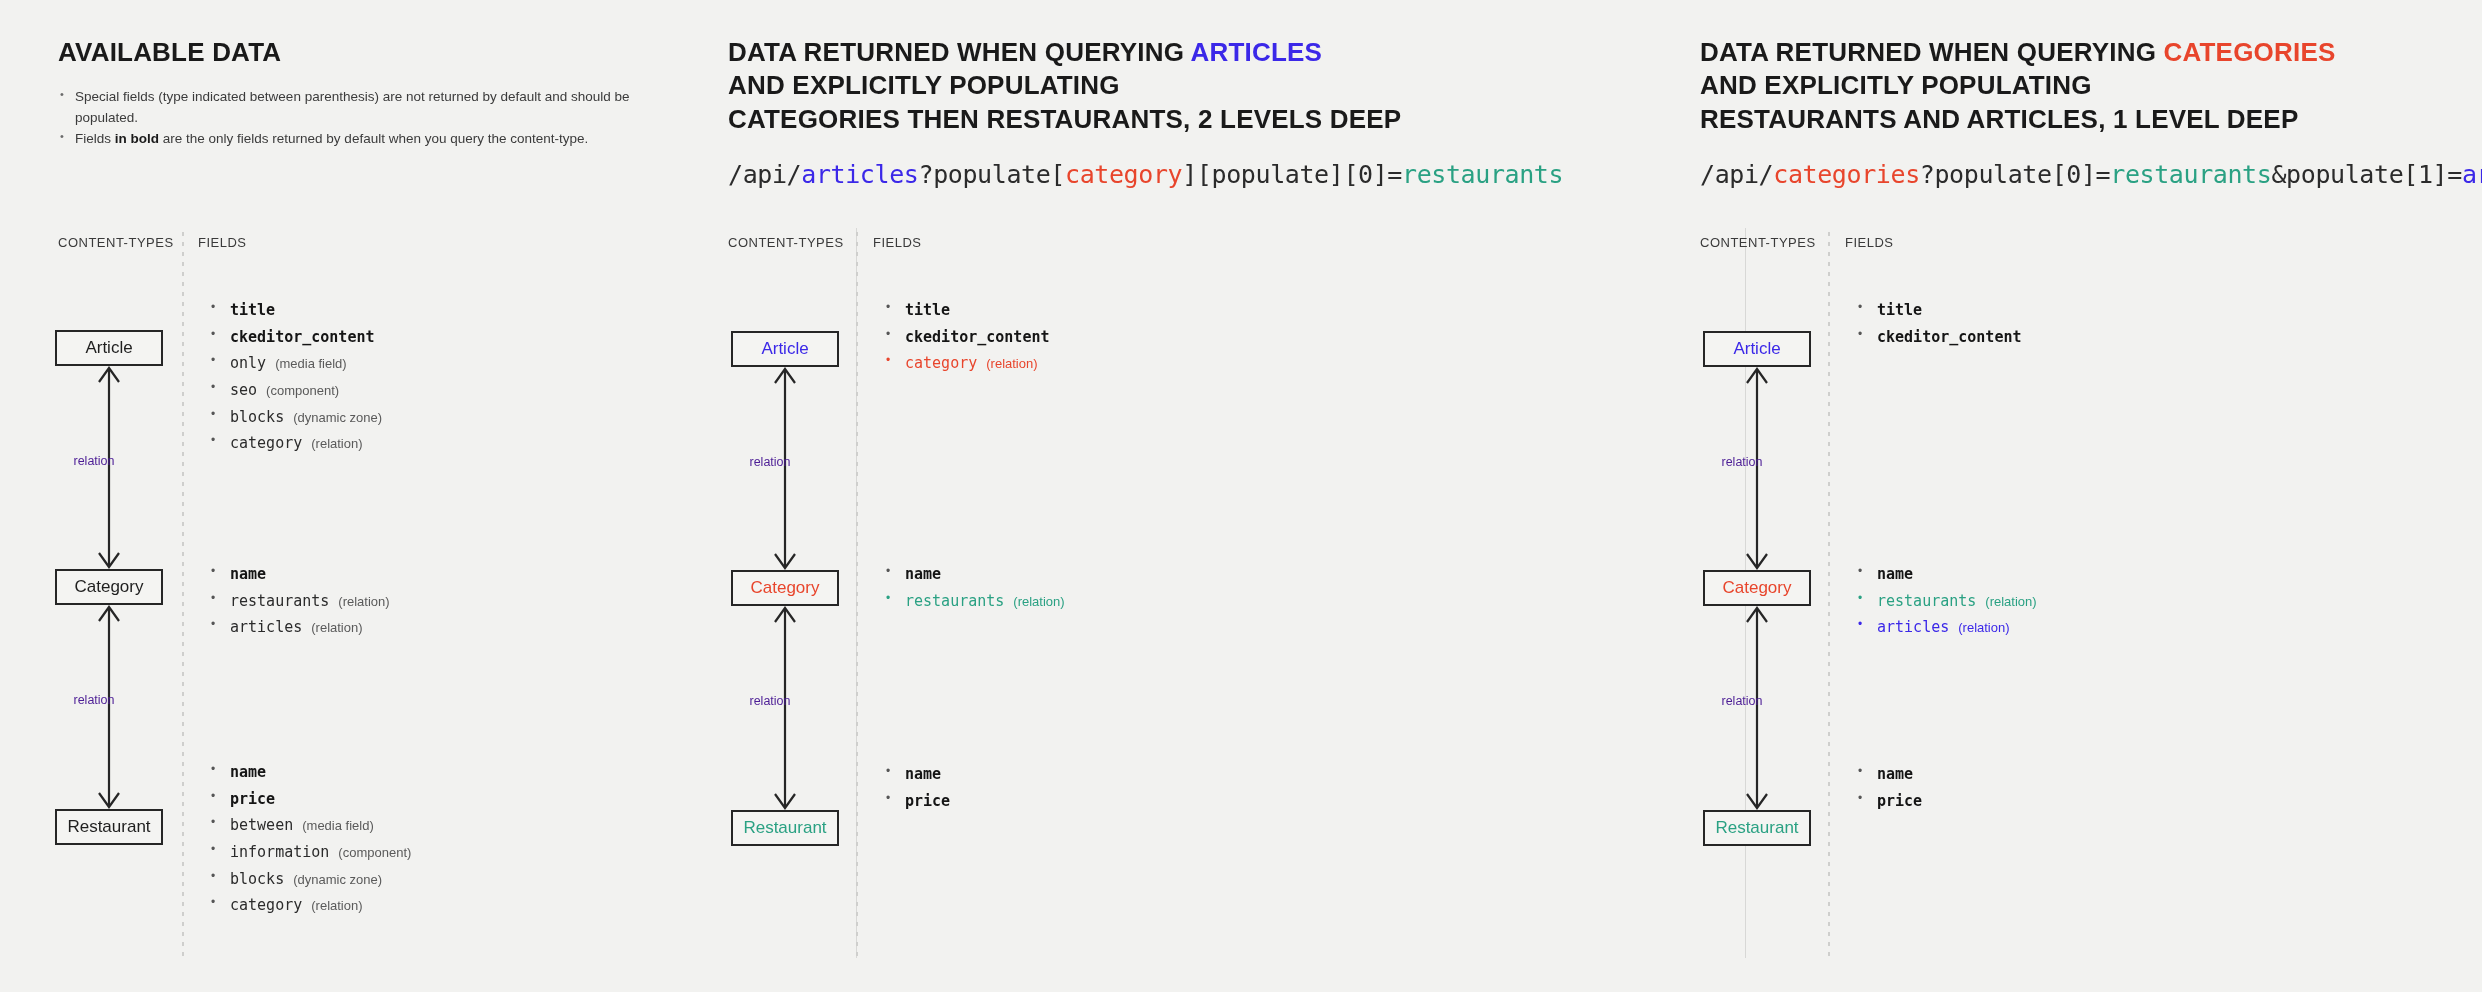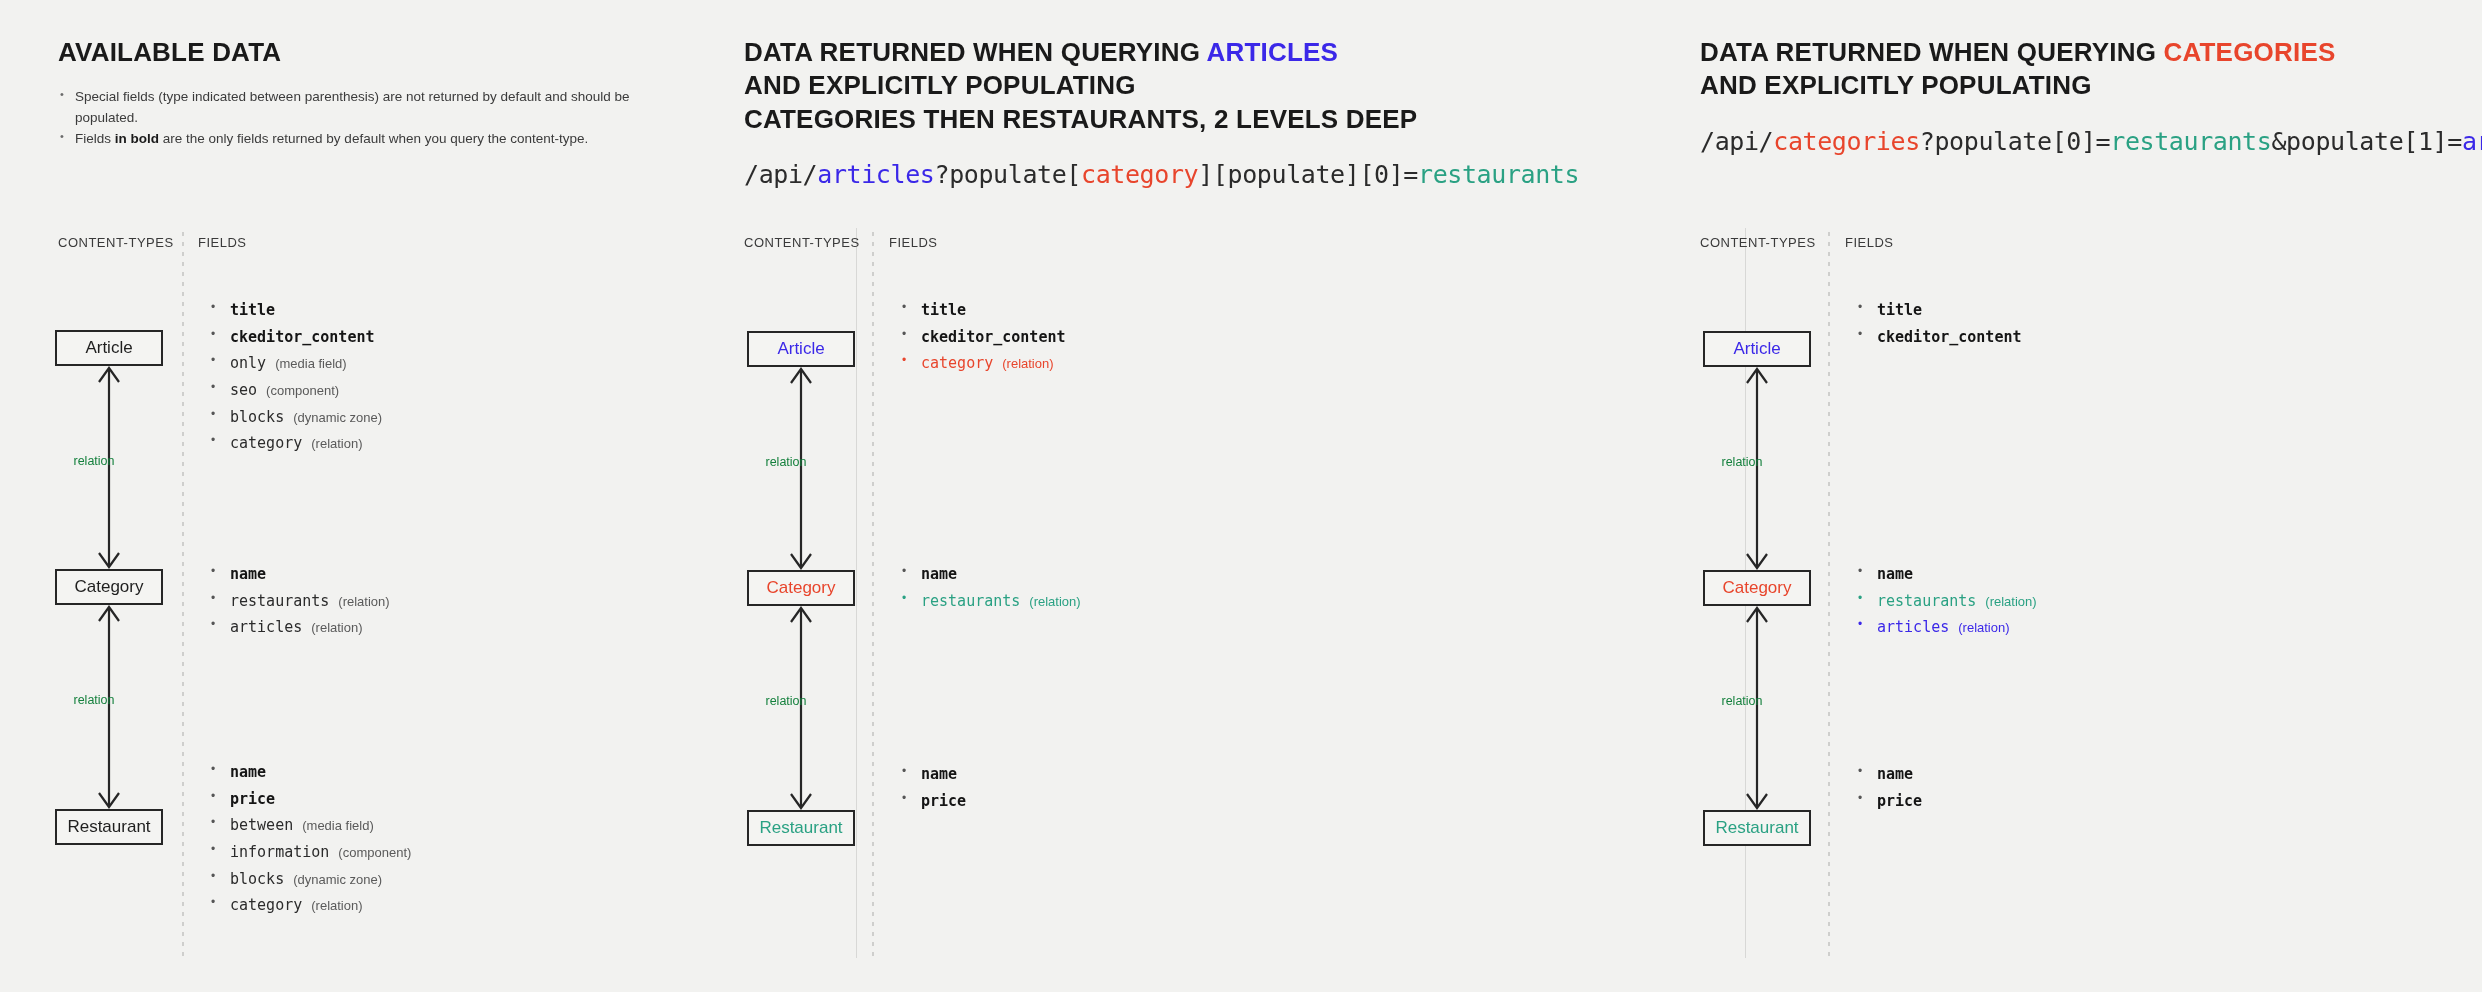--- a/index.html
+++ b/index.html
@@ -8,21 +8,21 @@
     background:#f2f2f0;
     font-family:"Liberation Sans", sans-serif;
     color:#1f1f1f;
     overflow:hidden;
   }
   .board{position:relative;width:2482px;height:992px;}
 
   
   .panel{position:absolute;top:0;height:804px;}
   .panel-1{left:0;width:860px;}
-  .panel-2{left:744px;width:860px;}
+  .panel-2{left:728px;width:860px;}
   .panel-3{left:1700px;width:862px;}
 
   .panel-sep{
     position:absolute;top:228px;width:1px;height:730px;
     background:#d8d8d6;
   }
   .sep-1{left:856px;}
   .sep-2{left:1745px;}
 
   
@@ -95,21 +95,21 @@
   .node.red{color:#e8452c;}
   .node.teal{color:#2aa183;}
 
   
   .conn{position:absolute;width:30px;}
   .conn svg{display:block;}
   .conn .rel{
     position:absolute;
     left:-50px;
     font-size:12.5px;
-    color:#15803d;
+    color:#4c1d95;
     white-space:nowrap;
     width:100px;
     text-align:center;
   }
 
   
   .fields{position:absolute;}
   .fields ul{margin:8px;padding:0;list-style:none;}
   .fields li{
     position:relative;
@@ -292,20 +292,21 @@
       </ul>
     </div>
   </div>
 
   <div class="panel panel-3">
 
     <div class="head" style="left:0px;top:36px;width:860px;">
       <h1>
         <span>DATA RETURNED WHEN QUERYING </span><span class="accent-red">CATEGORIES</span><br>
         <span>AND EXPLICITLY POPULATING</span><br>
+        <span>RESTAURANTS AND ARTICLES, 1 LEVEL DEEP</span>
       </h1>
       <div class="url">
         <span>/api/</span><span class="c-red">categories</span><span>?populate[0]=</span><span class="c-teal">restaurants</span><span>&amp;populate[1]=</span><span class="c-blue">articles</span>
       </div>
     </div>
 
     <div class="collabel" style="left:0px;top:235px;">CONTENT-TYPES</div>
     <div class="collabel" style="left:145px;top:235px;">FIELDS</div>
     <div class="dotted" style="left:128px;"></div>
 

